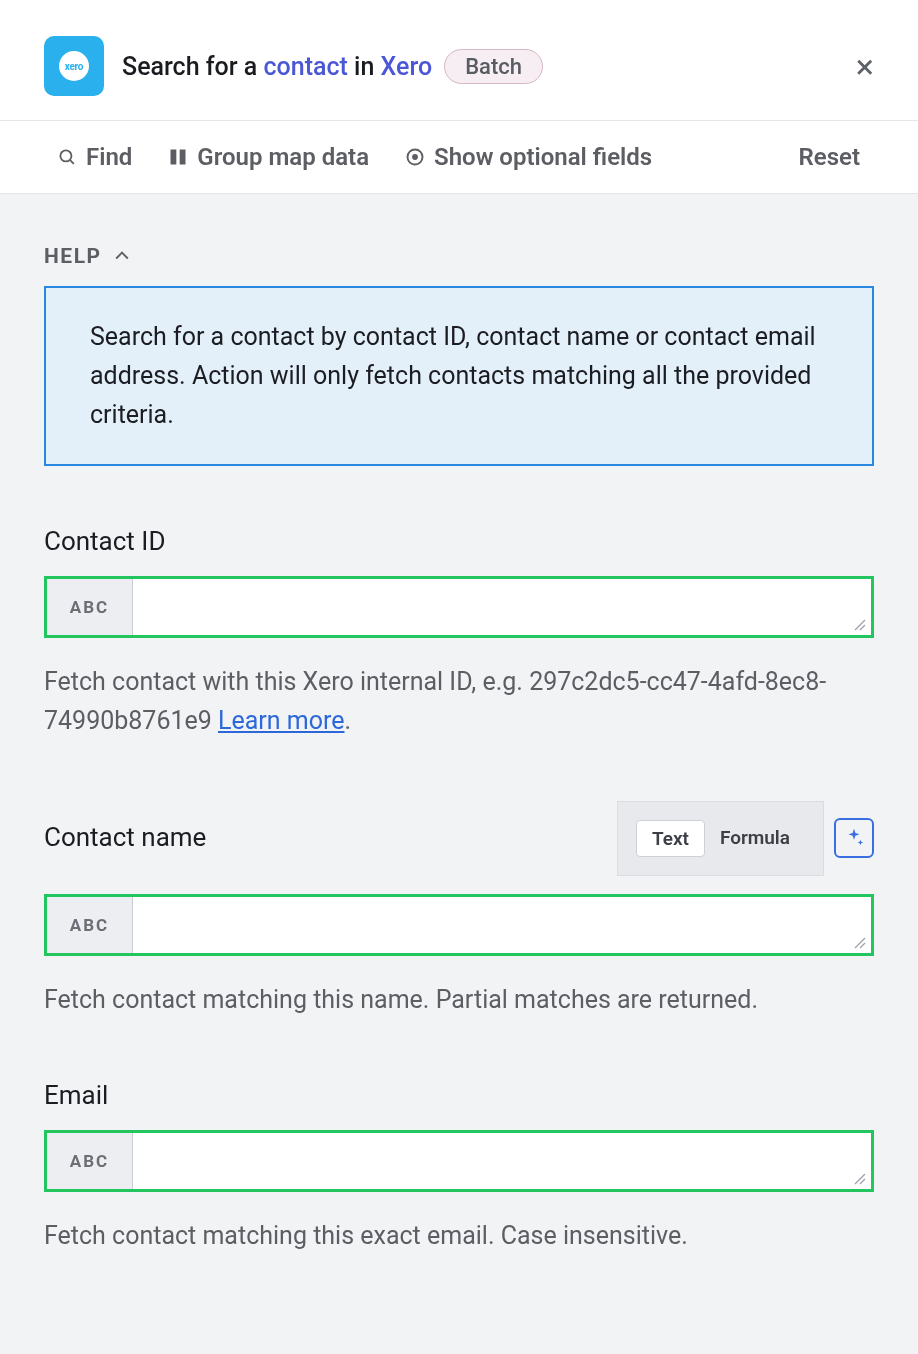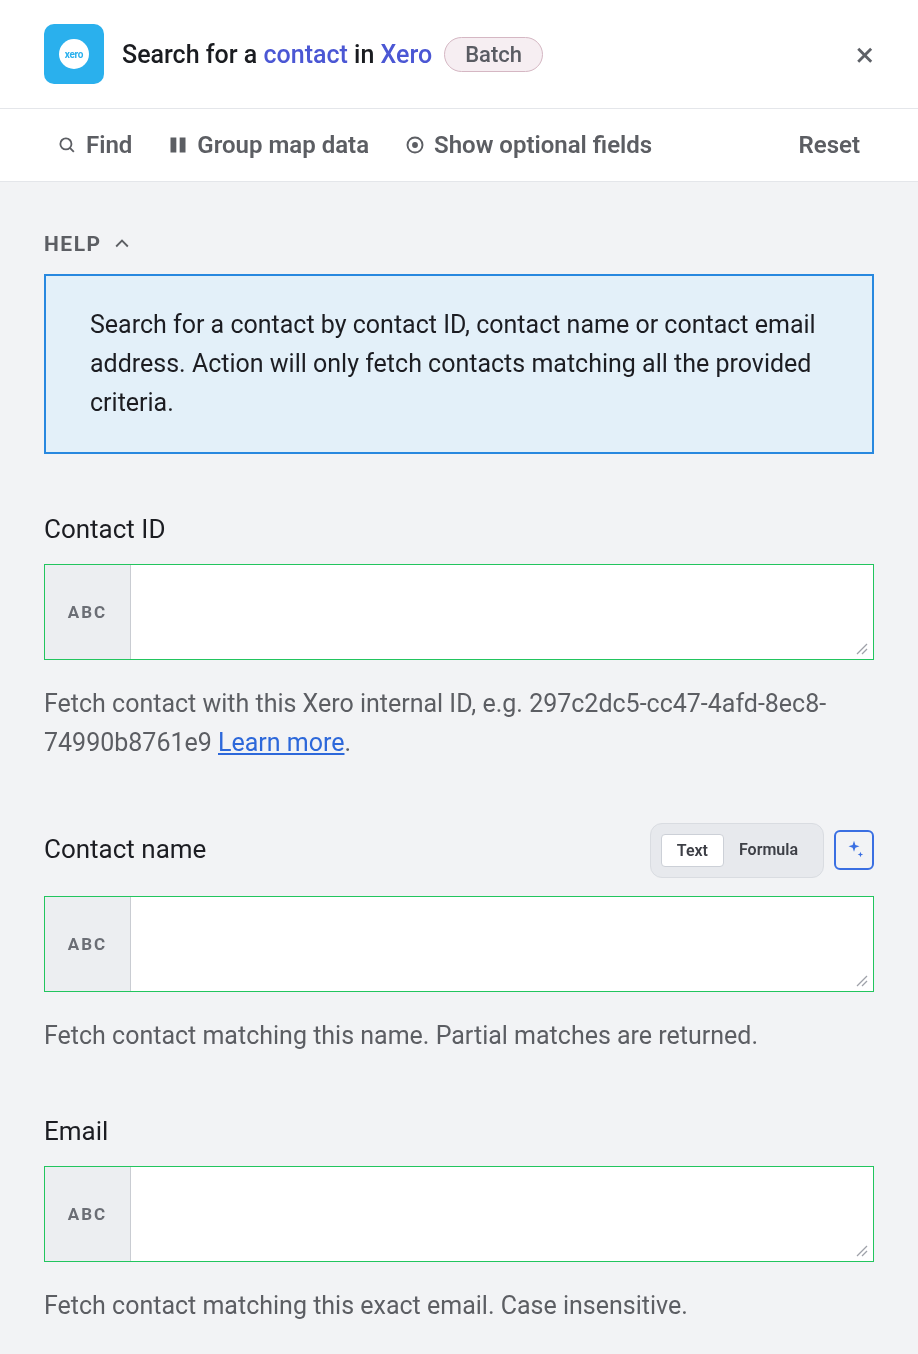--- a/index.html
+++ b/index.html
@@ -9,21 +9,21 @@
     height: 1354px;
     font-family: -apple-system, BlinkMacSystemFont, "Segoe UI", Roboto, Helvetica, Arial, sans-serif;
     background: #f2f3f5;
     color: #1a1c20;
   }
 
   
   .header {
     background: #ffffff;
     border-bottom: 1px solid #e4e6ea;
-    padding: 24px 40px 24px 44px;
+    padding: 36px 40px 24px 44px;
     display: flex;
     align-items: center;
     gap: 18px;
   }
   .logo-box {
     width: 60px;
     height: 60px;
     border-radius: 10px;
     background: #2ab0ed;
     display: flex;
@@ -143,24 +143,24 @@
 
   .toggle-wrap {
     display: flex;
     align-items: center;
     gap: 10px;
     margin-bottom: 18px;
   }
   .seg {
     display: inline-flex;
     background: #e7e9ed;
-    border-radius: 12px;
-    padding: 10px;
+    border-radius: 0;
+    padding: 18px;
     border: 1px solid #d9dce1;
-    font-size: 16px;
+    font-size: 19px;
     font-weight: 600;
   }
   .seg .seg-opt {
     padding: 6px 15px;
     color: #3d3f46;
     border-radius: 4px;
     cursor: pointer;
   }
   .seg .seg-opt.active {
     background: #ffffff;
@@ -172,23 +172,23 @@
     border-radius: 6px;
     display: inline-flex;
     align-items: center;
     justify-content: center;
     cursor: pointer;
   }
   .ai-btn svg { width: 22px; height: 22px; fill: #3a6fe2; }
 
   .input-shell {
     display: flex;
-    border: 1px solid #22c55e;
-    background: #ffffff;
-    height: 96px;
+    border: 3px solid #22c55e;
+    background: #ffffff;
+    height: 62px;
     position: relative;
   }
   .input-prefix {
     width: 86px;
     background: #eceef1;
     border-right: 1px solid #c9ccd2;
     display: flex;
     align-items: center;
     justify-content: center;
     color: #6b6e75;

